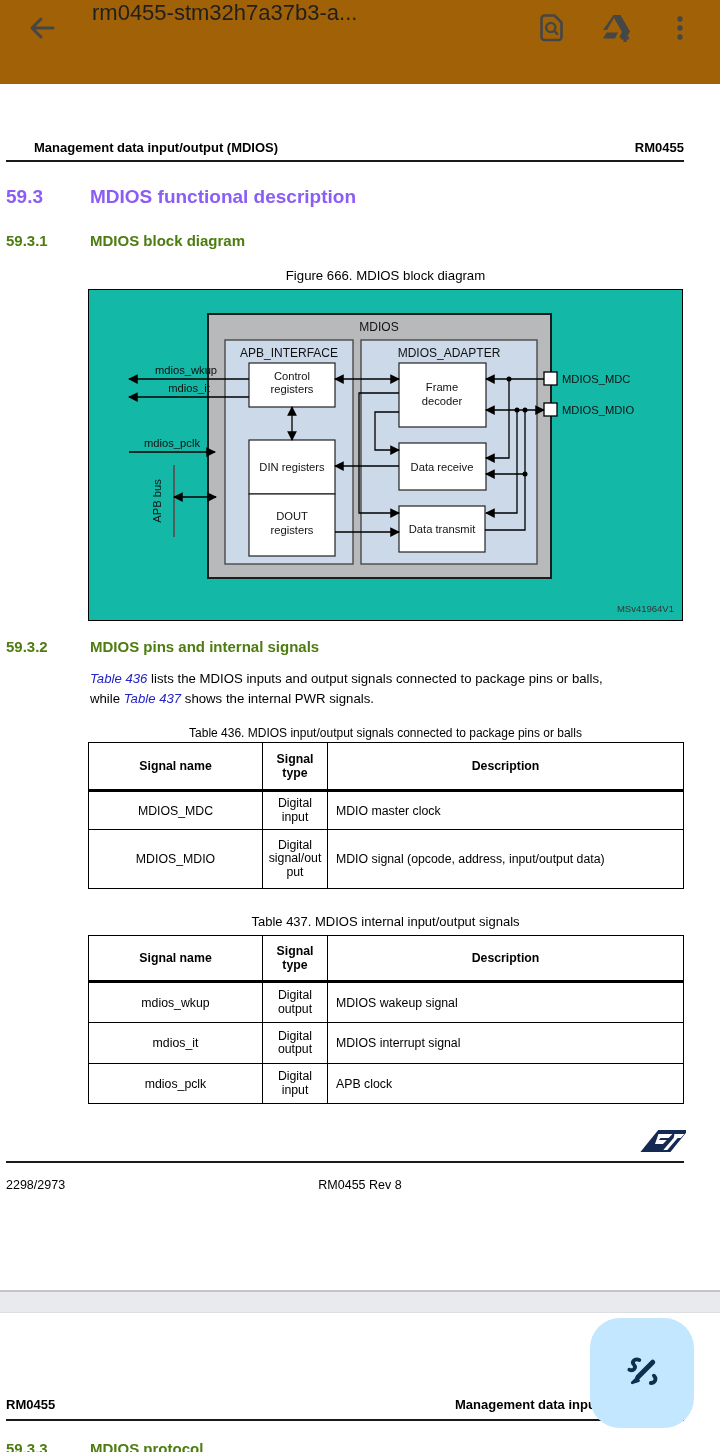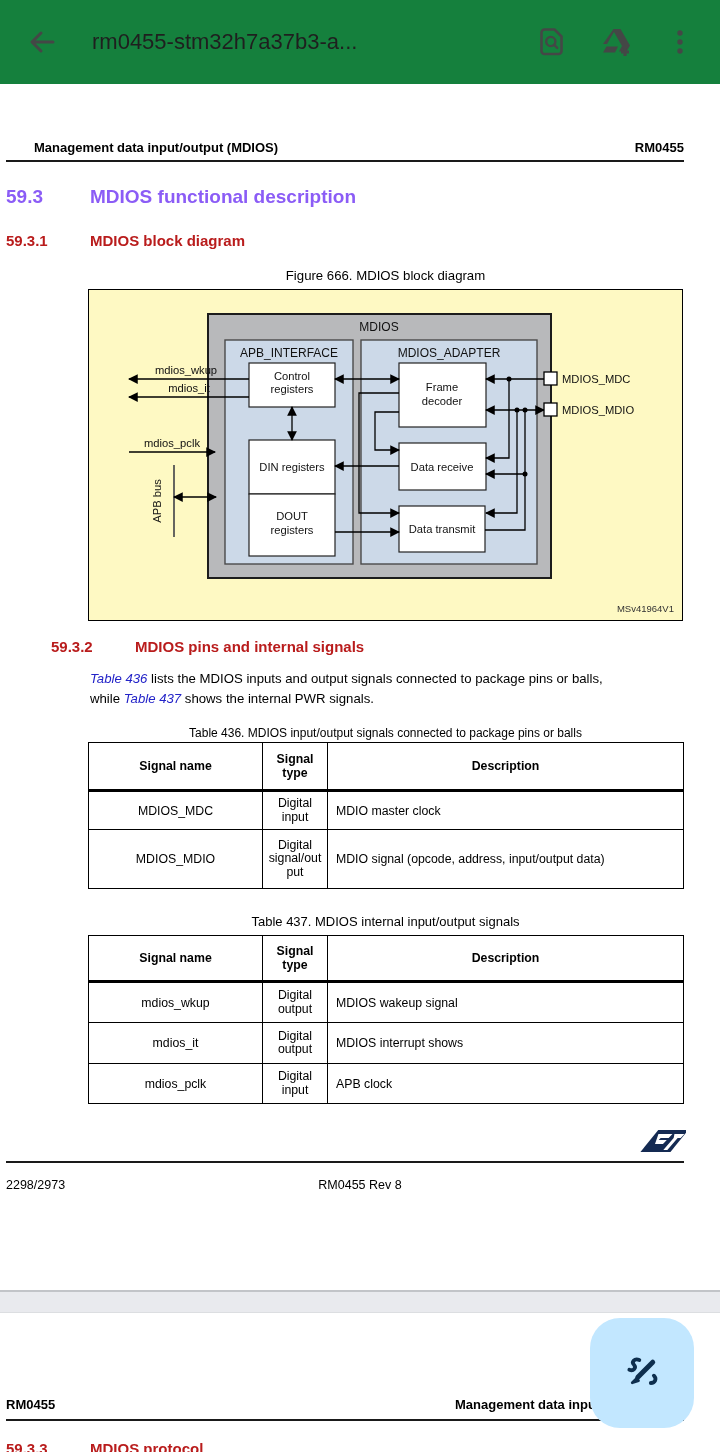--- a/index.html
+++ b/index.html
@@ -4,48 +4,48 @@
 <style>
   * { margin:0; padding:0; box-sizing:border-box; }
   html,body { background:#ffffff; }
   .screen {
     position:relative; width:720px; height:1452px; overflow:hidden;
     background:#ffffff; font-family:"Liberation Sans", sans-serif; color:#111;
   }
   
   .appbar {
     position:absolute; left:0; top:0; width:720px; height:84px;
-    background:#15803d; display:flex; align-items:center;
+    background:#a16207; display:flex; align-items:flex-start;
   }
   .iconbtn { width:56px; height:56px; display:flex; align-items:center; justify-content:center; flex:0 0 auto; }
   .appbar .back { margin-left:14px; }
   .appbar-title {
     font-size:22px; color:#1f1f1f; margin-left:22px; flex:1 1 auto;
     white-space:nowrap; overflow:hidden;
   }
   .appbar .actions { display:flex; align-items:center; margin-right:8px; }
   .appbar .actions .iconbtn { width:64px; }
   
   .page1 { position:absolute; left:0; top:84px; width:720px; height:1206px; background:#fff; }
   .pagegap { position:absolute; left:0; top:1290px; width:720px; height:23px; background:#e9eaee;
              border-top:2px solid #c2c4c8; border-bottom:1px solid #dcdee1; }
   .page2 { position:absolute; left:0; top:1313px; width:720px; height:139px; background:#fff; overflow:hidden; }
   .abs { position:absolute; }
   .pdf-header { font-size:13px; font-weight:bold; color:#000; white-space:nowrap; }
   .rule { position:absolute; height:2px; background:#1a1a1a; }
   .rule-thin { position:absolute; height:1.5px; background:#1a1a1a; }
   .h1 { font-size:19px; font-weight:bold; color:#8b5cf6; white-space:nowrap; }
-  .h2 { font-size:15px; font-weight:bold; color:#b91c1c; white-space:nowrap; }
+  .h2 { font-size:15px; font-weight:bold; color:#4d7c0f; white-space:nowrap; }
   .hnum { display:inline-block; width:84px; }
   .caption { font-size:13.2px; font-weight:normal; text-align:center; color:#000; }
   .body-text { font-size:13.2px; line-height:19.5px; color:#000; }
   .tlink { color:#2323c8; font-style:italic; text-decoration:none; }
   
   .figframe { position:absolute; left:88px; top:289px; width:595px; height:332px;
-              border:1.3px solid #000; background:#fef9c3; }
+              border:1.3px solid #000; background:#14b8a6; }
   
   .sigtable { position:absolute; border-collapse:collapse; table-layout:fixed; background:#fff; }
   .sigtable td, .sigtable th { border:1px solid #000; font-size:12.3px; color:#000; vertical-align:middle; overflow:hidden; }
   .sigtable th { font-weight:bold; text-align:center; line-height:1.15; }
   .sigtable .hdr th { border-bottom:3.5px solid #000; }
   .sigtable { border:1.4px solid #000; }
   .cell-name { text-align:center; }
   .cell-type { text-align:center; line-height:1.08; font-size:12.1px; padding:1px 3px; overflow-wrap:break-word; }
   .cell-desc { text-align:left; padding-left:8px; }
   
@@ -177,21 +177,21 @@
 
         <rect x="455" y="82" width="13" height="13" fill="#fff" stroke="#000" stroke-width="1.3"></rect>
         <rect x="455" y="113" width="13" height="13" fill="#fff" stroke="#000" stroke-width="1.3"></rect>
         <text x="473" y="93" font-size="11.2" fill="#111">MDIOS_MDC</text>
         <text x="473" y="124" font-size="11.2" fill="#111">MDIOS_MDIO</text>
 
         <text x="585" y="322" font-size="9.5" text-anchor="end" fill="#333">MSv41964V1</text>
       </svg>
     </div>
 
-    <div class="abs h2" style="left:6px; top:554px;margin-left:45px;">
+    <div class="abs h2" style="left:6px; top:554px;">
       <span class="hnum">59.3.2</span><span>MDIOS pins and internal signals</span>
     </div>
 
     <div class="abs body-text" style="left:90px; top:585px; width:570px;">
       <div><a class="tlink" href="#">Table 436</a><span> lists the MDIOS inputs and output signals connected to package pins or balls,</span></div>
       <div><span>while </span><a class="tlink" href="#">Table 437</a><span> shows the internal PWR signals.</span></div>
     </div>
 
     <div class="abs caption" style="left:88px; top:642px; width:595px; font-size:12px;">Table 436. MDIOS input/output signals connected to package pins or balls</div>
 
@@ -235,21 +235,21 @@
         <th>Description</th>
       </tr>
       <tr style="height:41px;">
         <td class="cell-name">mdios_wkup</td>
         <td class="cell-type">Digital output</td>
         <td class="cell-desc">MDIOS wakeup signal</td>
       </tr>
       <tr style="height:41px;">
         <td class="cell-name">mdios_it</td>
         <td class="cell-type">Digital output</td>
-        <td class="cell-desc">MDIOS interrupt shows</td>
+        <td class="cell-desc">MDIOS interrupt signal</td>
       </tr>
       <tr style="height:40px;">
         <td class="cell-name">mdios_pclk</td>
         <td class="cell-type">Digital input</td>
         <td class="cell-desc">APB clock</td>
       </tr>
     </tbody>
       </table>
 
     <div class="abs pdf-footer-text" style="left:6px; top:1058px;">2298/2973</div>

